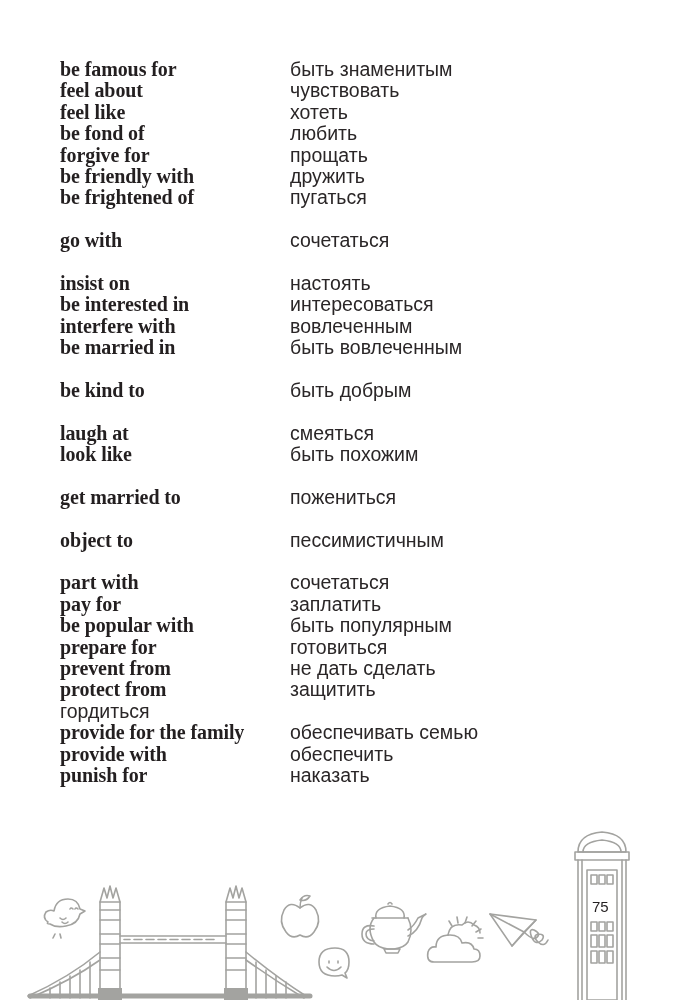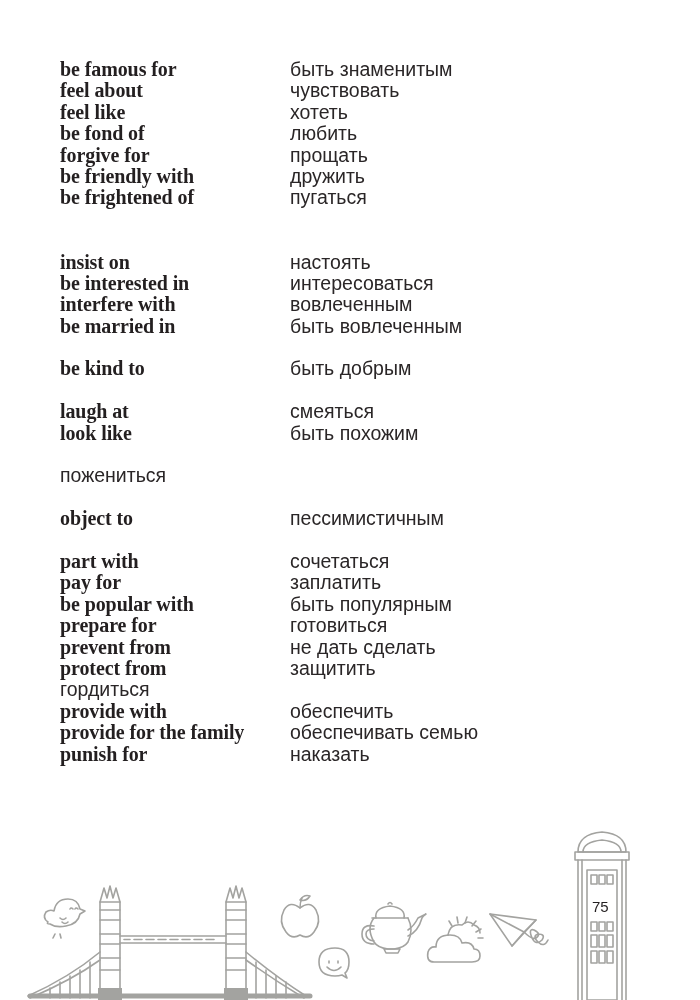--- a/index.html
+++ b/index.html
@@ -51,20 +51,24 @@
     </div>
     <div class="row">
       <span class="en">be friendly with</span>
       <span class="ru">дружить</span>
     </div>
     <div class="row">
       <span class="en">be frightened of</span>
       <span class="ru">пугаться</span>
     </div>
     <div class="row blank"></div>
+    <div class="row">
+      <span class="en">go with</span>
+      <span class="ru">сочетаться</span>
+    </div>
     <div class="row blank"></div>
     <div class="row">
       <span class="en">insist on</span>
       <span class="ru">настоять</span>
     </div>
     <div class="row">
       <span class="en">be interested in</span>
       <span class="ru">интересоваться</span>
     </div>
     <div class="row">
@@ -84,20 +88,21 @@
     <div class="row">
       <span class="en">laugh at</span>
       <span class="ru">смеяться</span>
     </div>
     <div class="row">
       <span class="en">look like</span>
       <span class="ru">быть похожим</span>
     </div>
     <div class="row blank"></div>
     <div class="row">
+      <span class="en">get married to</span>
       <span class="ru">пожениться</span>
     </div>
     <div class="row blank"></div>
     <div class="row">
       <span class="en">object to</span>
       <span class="ru">пессимистичным</span>
     </div>
     <div class="row blank"></div>
     <div class="row">
       <span class="en">part with</span>
@@ -120,26 +125,26 @@
       <span class="ru">не дать сделать</span>
     </div>
     <div class="row">
       <span class="en">protect from</span>
       <span class="ru">защитить</span>
     </div>
     <div class="row">
       <span class="ru">гордиться</span>
     </div>
     <div class="row">
+      <span class="en">provide for the family</span>
+      <span class="ru">обеспечивать семью</span>
+    </div>
+    <div class="row">
       <span class="en">provide with</span>
       <span class="ru">обеспечить</span>
-    </div>
-    <div class="row">
-      <span class="en">provide for the family</span>
-      <span class="ru">обеспечивать семью</span>
     </div>
     <div class="row">
       <span class="en">punish for</span>
       <span class="ru">наказать</span>
     </div>
   </div>
 
 <div class="illus">
   <svg width="700" height="170" viewBox="0 0 700 170" fill="none" stroke="#a3a3a0" stroke-width="1.6" stroke-linecap="round" stroke-linejoin="round">
 

